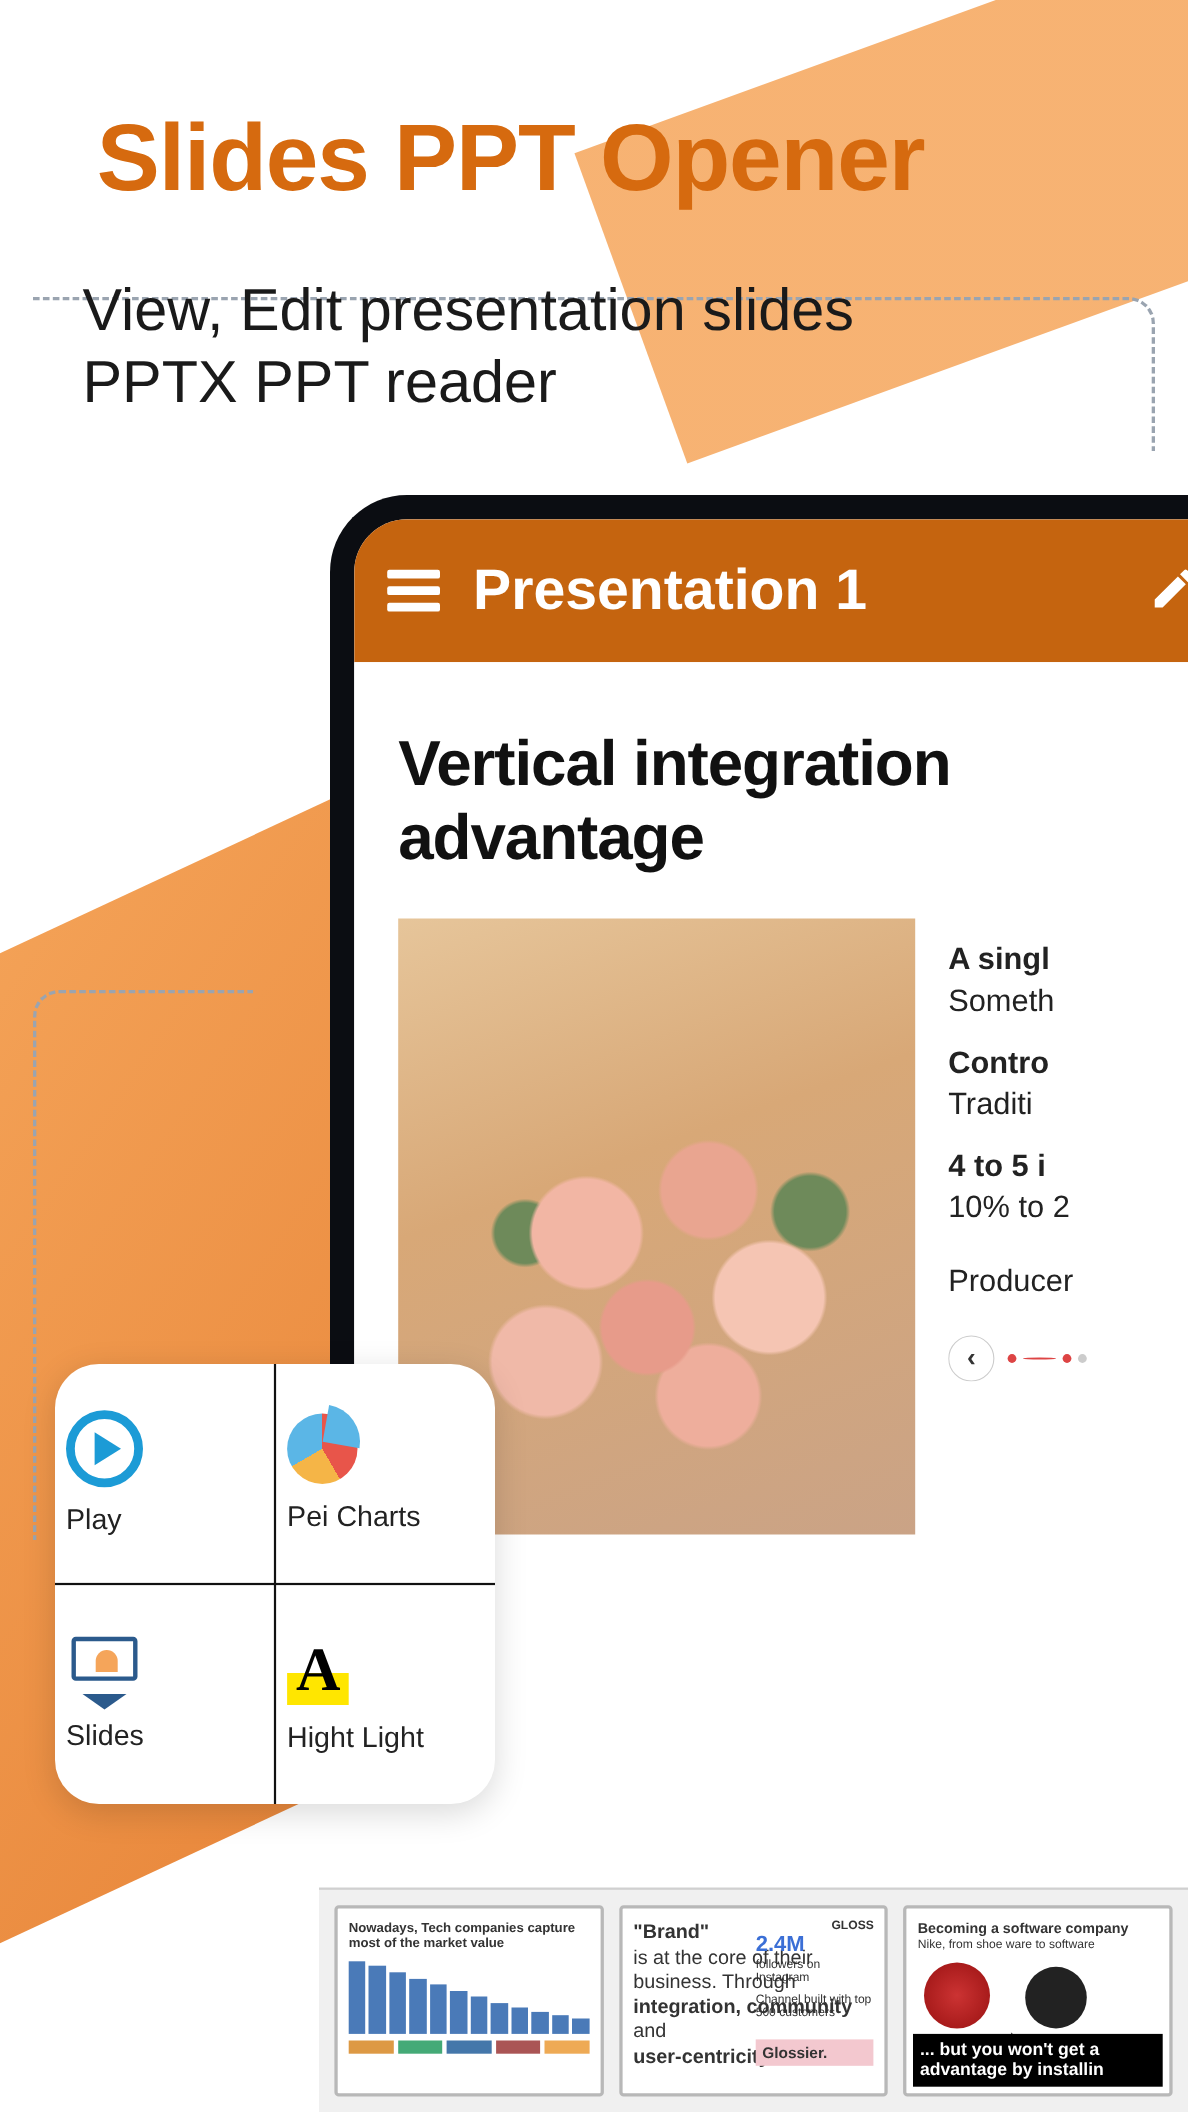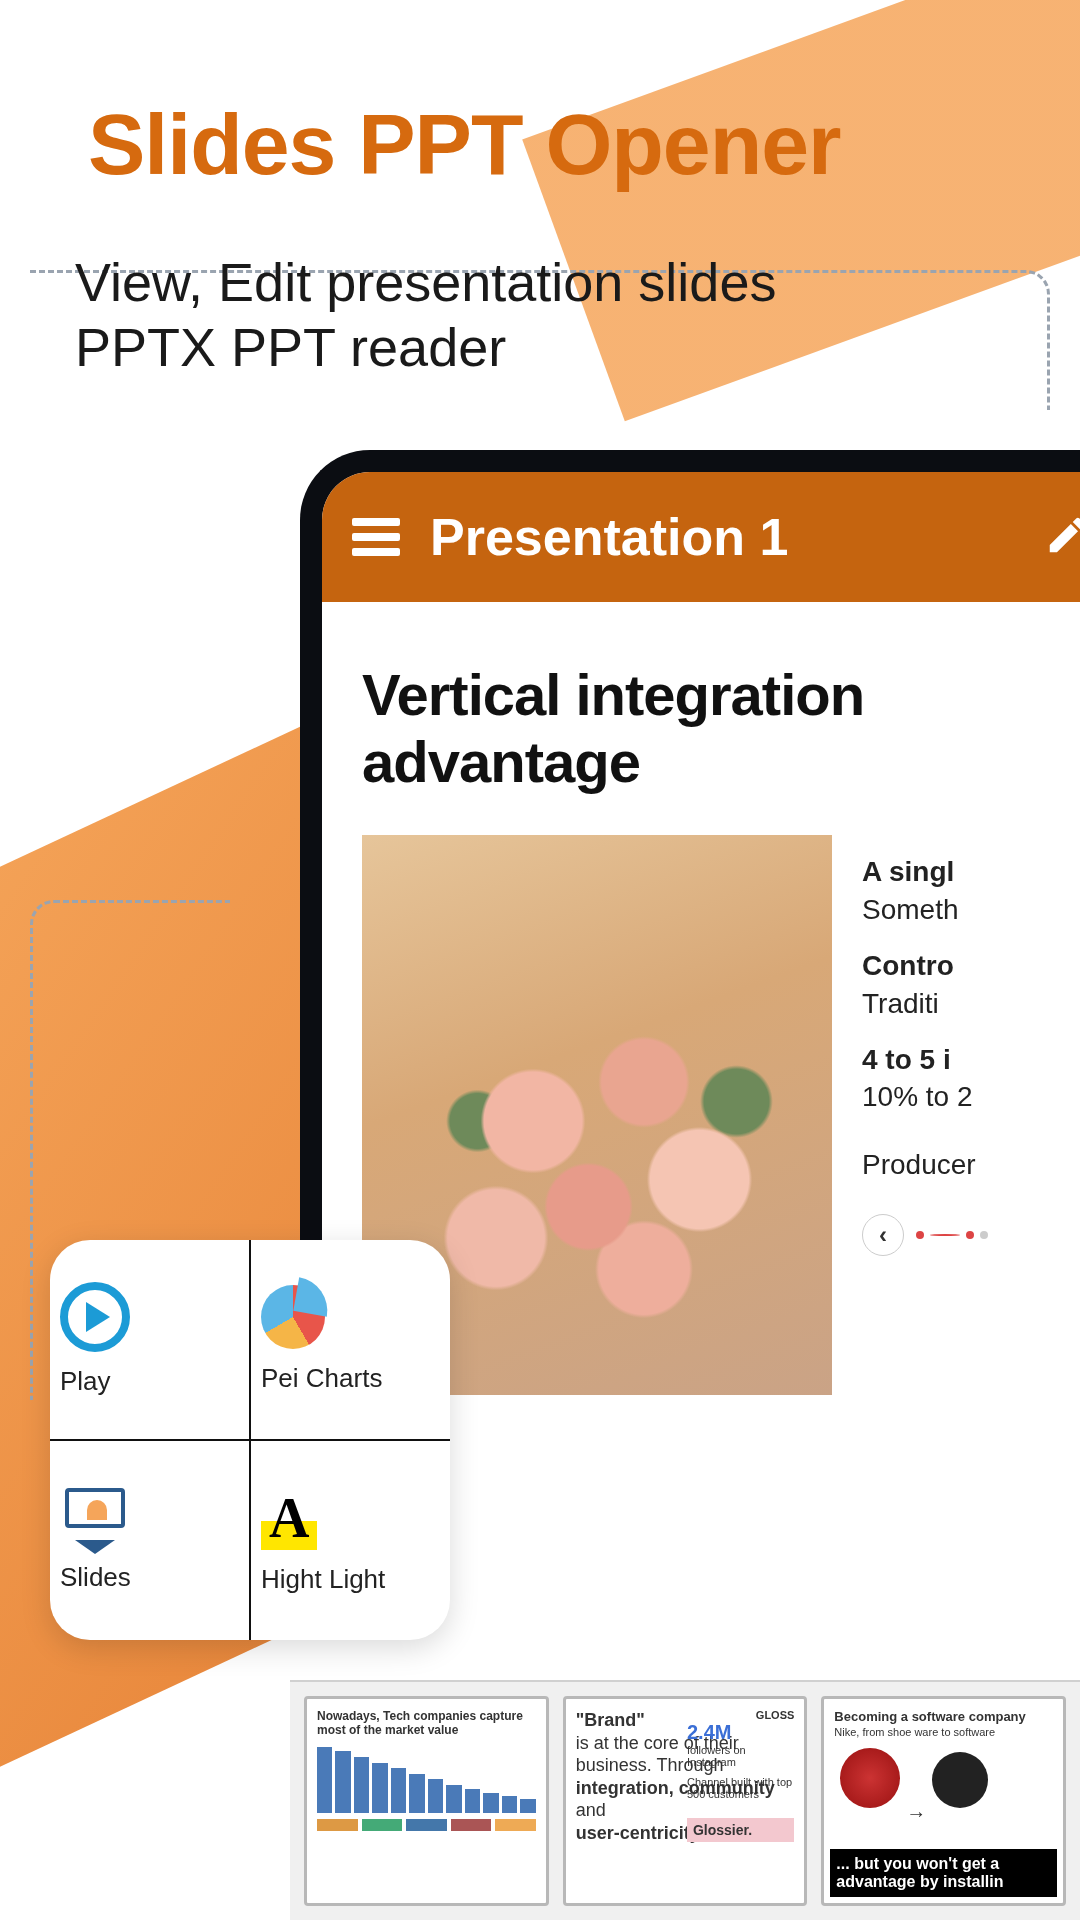--- a/index.html
+++ b/index.html
@@ -233,21 +233,21 @@
     font-family: Georgia, 'Times New Roman', serif;
     font-size:56px;font-weight:700;color:#000;
     background:linear-gradient(transparent 55%, #ffe600 55%);
     padding:0 8px;
   }
 
   
   .thumb-strip{
     position:absolute;
     bottom:0; left:290px; right:0;
-    height:240px;
+    height:204px;
     background:#f0f0f0;
     border-top:2px solid #d0d0d0;
     display:flex;
     gap:14px;
     padding:14px;
     z-index:5;
   }
   .thumb{
     flex:1;
     background:#fff;

